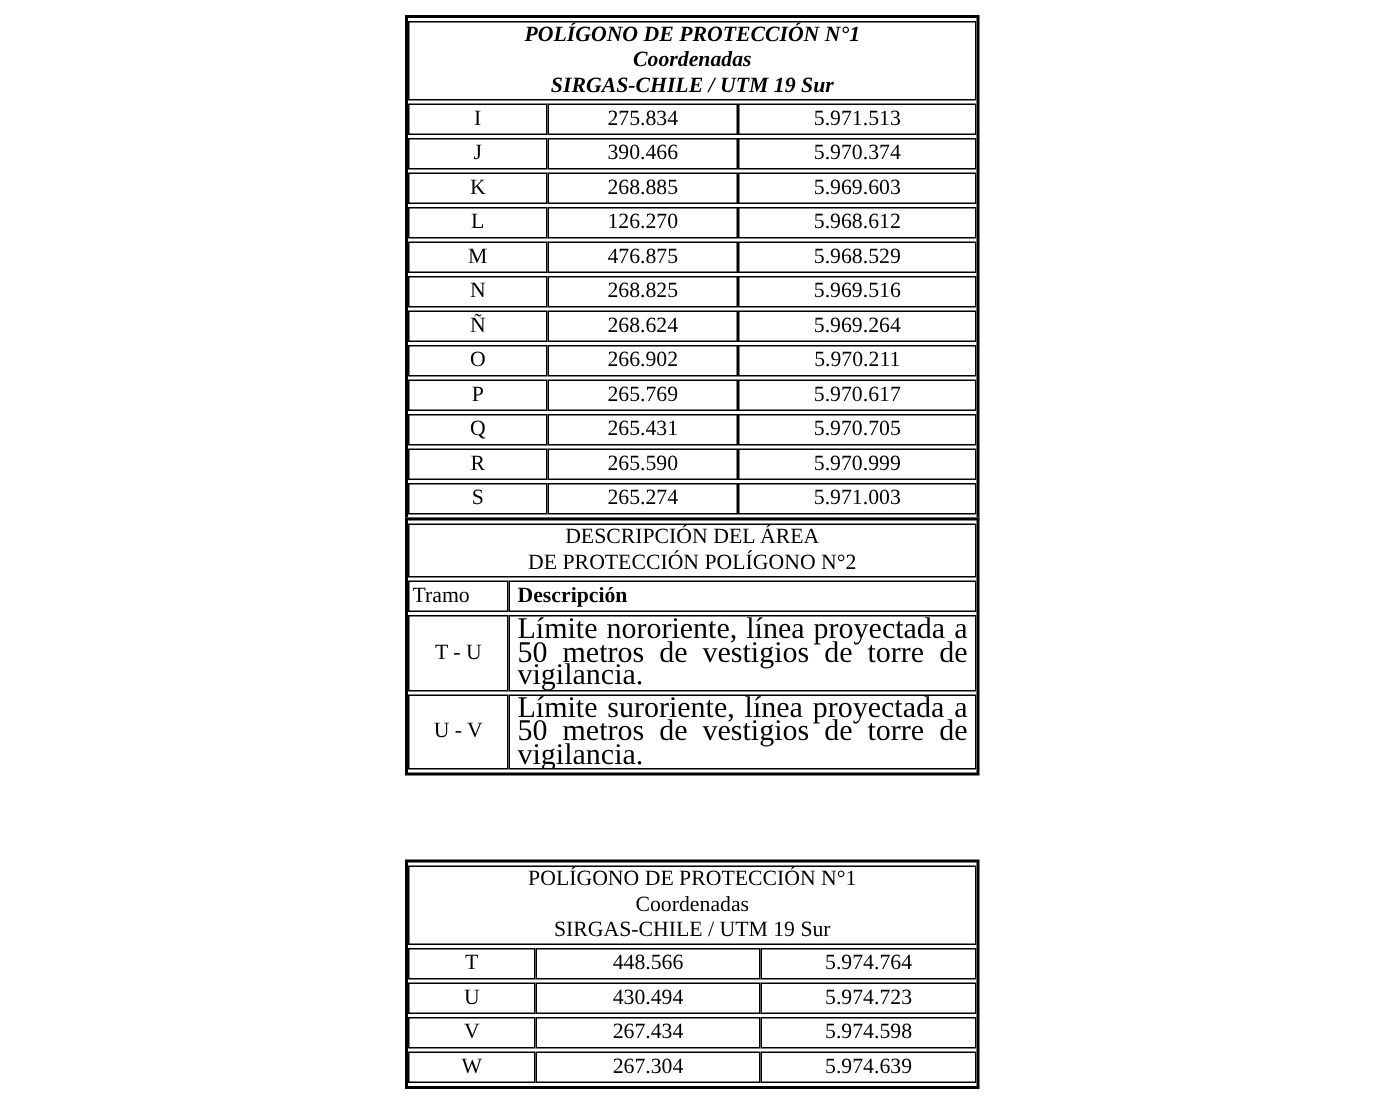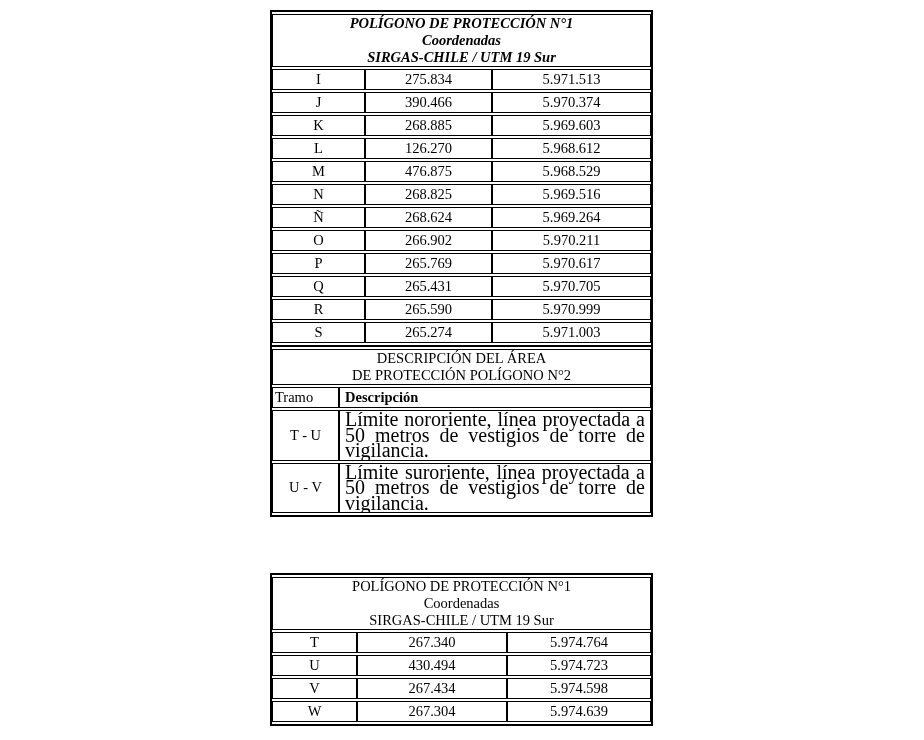--- a/index.html
+++ b/index.html
@@ -172,21 +172,21 @@
     <tbody>
         <tr>
       <td colspan="3" class="title-cell">
         <div class="title-line">POLÍGONO DE PROTECCIÓN N°1</div>
         <div class="title-line">Coordenadas</div>
         <div class="title-line">SIRGAS-CHILE / UTM 19 Sur</div>
       </td>
     </tr>
     <tr>
       <td>T</td>
-      <td>267.340</td>
+      <td>448.566</td>
       <td>5.974.764</td>
     </tr>
     <tr>
       <td>U</td>
       <td>430.494</td>
       <td>5.974.723</td>
     </tr>
     <tr>
       <td>V</td>
       <td>267.434</td>

